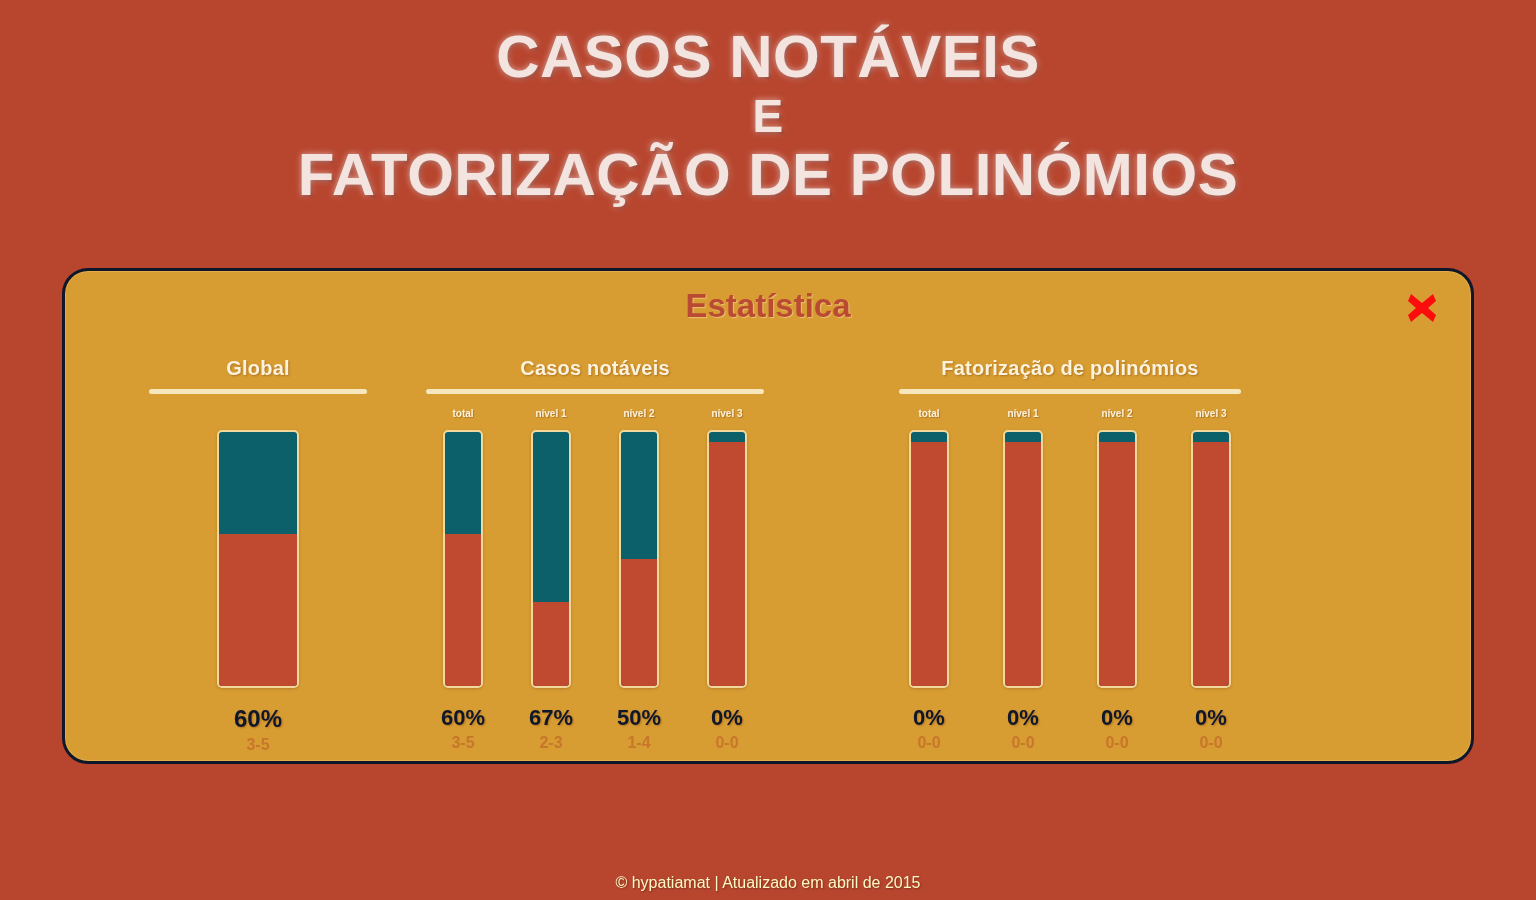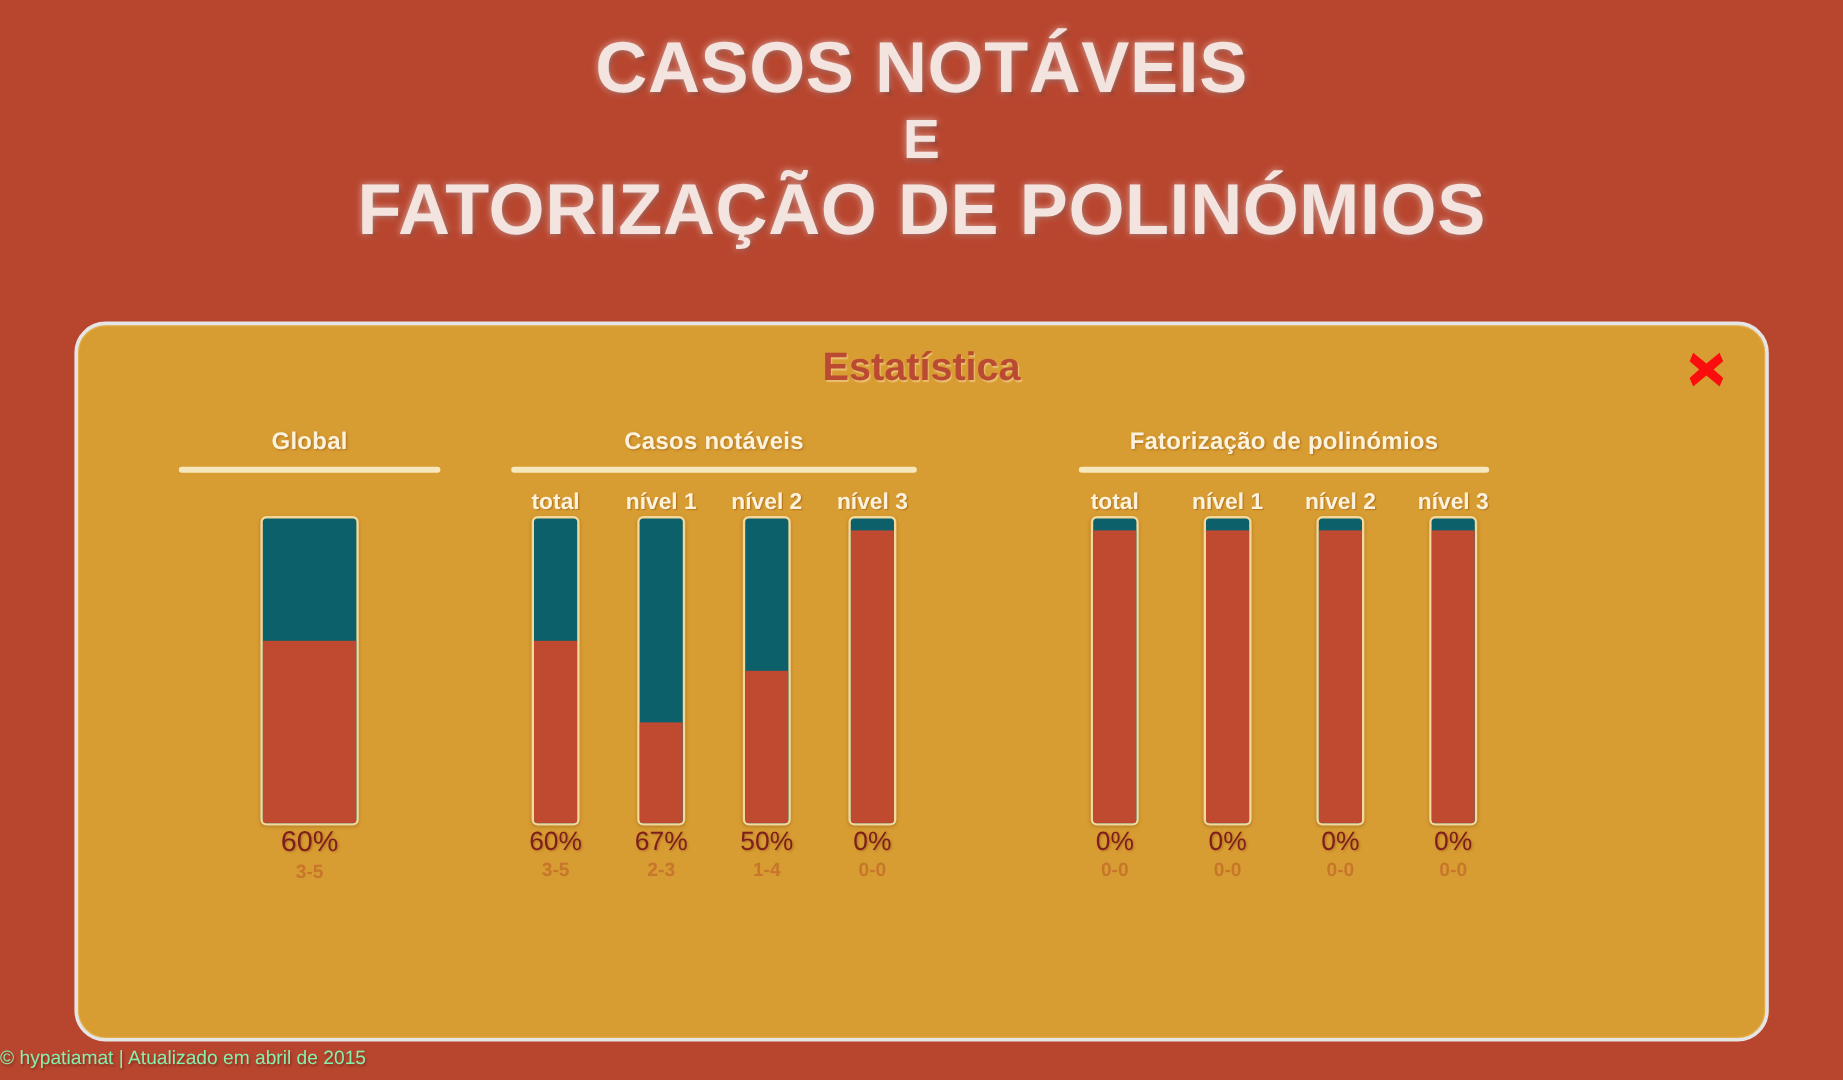--- a/index.html
+++ b/index.html
@@ -33,23 +33,23 @@
   .title-line1 { font-size: 60px; }
   .title-line2 { font-size: 46px; margin-top: 6px; }
   .title-line3 { font-size: 60px; margin-top: 4px; }
 
   
   .panel {
     position: absolute;
     left: 62px;
     top: 268px;
     width: 1412px;
-    height: 600px;
+    height: 496px;
     background: #d89d32;
-    border: 3px solid #e5e5e5;
+    border: 3px solid #0f172a;
     border-radius: 26px;
     box-shadow: 0 0 0 1px rgba(255,220,150,0.25) inset;
   }
 
   .panel-title {
     position: absolute;
     top: 16px;
     left: 0;
     width: 100%;
     text-align: center;
@@ -115,21 +115,21 @@
     margin-top: 14px;
   }
 
   .bar-cell {
     display: flex;
     flex-direction: column;
     align-items: center;
   }
 
   .bar-caption {
-    font-size: 19px;
+    font-size: 10px;
     font-weight: bold;
     color: #fdf3dd;
     text-shadow: 1px 1px 1px rgba(140,80,20,0.5);
     margin-bottom: 6px;
     height: 16px;
     white-space: nowrap;
   }
 
   .bar-track {
     position: relative;
@@ -141,24 +141,24 @@
   }
   .bar-fill {
     position: absolute;
     left: 0;
     bottom: 0;
     width: 100%;
     background: #c04a30;
   }
 
   .bar-value {
-    margin-top: 2px;
+    margin-top: 19px;
     font-size: 22px;
-    font-weight: normal;
-    color: #7f1d1d;
+    font-weight: bold;
+    color: #0f172a;
     text-shadow: 1px 1px 2px rgba(140,80,20,0.5);
     line-height: 1;
   }
   .bar-sub {
     margin-top: 6px;
     font-size: 16px;
     font-weight: bold;
     color: #c7762a;
     line-height: 1;
   }
@@ -173,21 +173,22 @@
 
   .group-casos .bar-cell  { width: 88px; }
   .group-fator .bar-cell  { width: 94px; }
 
   
   .footer {
     position: absolute;
     bottom: 8px;
     left: 0;
     width: 100%;
-    color: #86efac;
+    text-align: center;
+    color: #fef9c3;
     font-size: 16px;
     text-shadow: 1px 1px 2px rgba(80,20,10,0.5);
   }
 </style>
 </head>
 <body>
 
 <div class="title-block">
   <div class="title-line1">CASOS NOTÁVEIS</div>
   <div class="title-line2">E</div>

